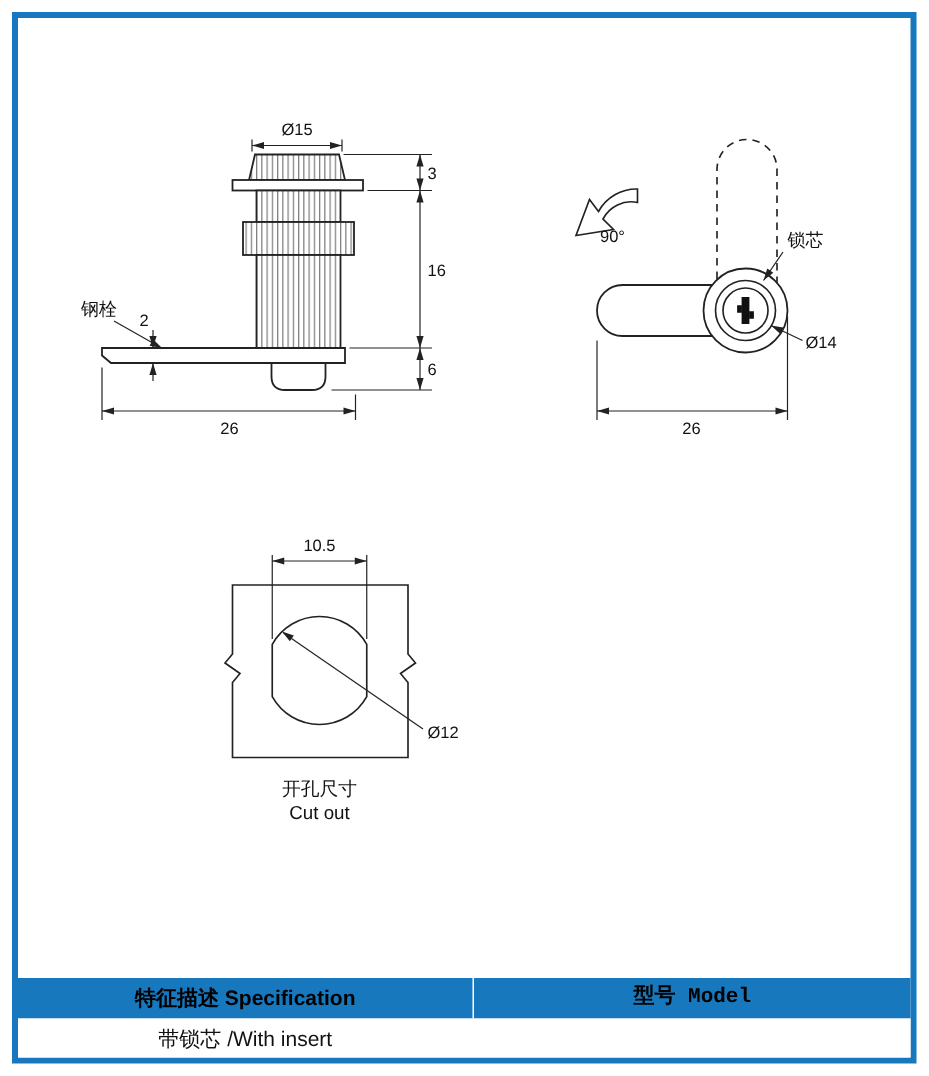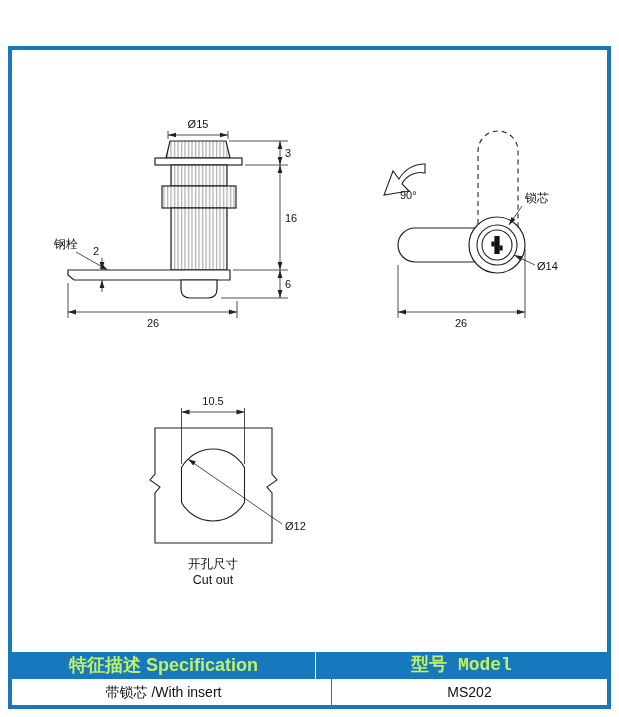--- a/index.html
+++ b/index.html
@@ -8,41 +8,40 @@
     width: 619px; height: 717px;
     background: #fff;
     font-family: "Liberation Sans", "DejaVu Sans", sans-serif;
     position: relative;
     overflow: hidden;
   }
   .frame {
     position: absolute; inset: 8px;
     border: 4px solid var(--accent);
     background: #fff;
-    margin-top: 38px;
   }
   svg.view { position: absolute; overflow: visible; }
   #front-view  { left: 28px;  top: 48px;  }
   #side-view   { left: 358px; top: 68px;  }
   #cutout-view { left: 118px; top: 338px; }
 
   .dim-text { font-size: 11px; fill: #111; font-family: "Liberation Sans", sans-serif; }
   .cjk-text { font-size: 12px; fill: #111; font-family: "Liberation Sans", sans-serif; }
   .caption  { font-size: 12.5px; fill: #111; font-family: "Liberation Sans", sans-serif; }
   .outline  { fill: #fff; stroke: var(--ink); stroke-width: 1.2; }
   .hatched  { stroke: var(--ink); stroke-width: 1.2; }
   .thin     { fill: none; stroke: var(--ink); stroke-width: 1.1; }
   .dimline  { stroke: var(--ink); stroke-width: 0.8; fill: none; }
   .arrow    { fill: var(--ink); stroke: none; }
 
   .spec-table { position: absolute; left: 0; right: 0; bottom: 0; }
   .thead, .trow { display: grid; grid-template-columns: 303px 1fr; }
   .thead { background: var(--accent); }
   .th {
-    color: #bef264; font-weight: bold; font-size: 18px;
+    color: #000000; font-weight: bold; font-size: 14px;
     text-align: center; height: 27px; line-height: 27px;
     box-sizing: border-box;
   }
   .th + .th { border-left: 1px solid #fff; font-family: Liberation Mono, monospace; }
   .trow { background: #fff; gap: 16px; }
   .td {
     color: #111; font-size: 14px;
     text-align: center; height: 26px; line-height: 26px;
     box-sizing: border-box;
   }
@@ -197,17 +196,16 @@
     </g>
   </svg>
 
   <div class="spec-table">
     <div class="thead">
       <div class="th">特征描述 Specification</div>
       <div class="th">型号 Model</div>
     </div>
     <div class="trow">
       <div class="td">带锁芯 /With insert</div>
-      <div class="td">MS202</div>
     </div>
   </div>
 
 </div>
 
 </body></html>

